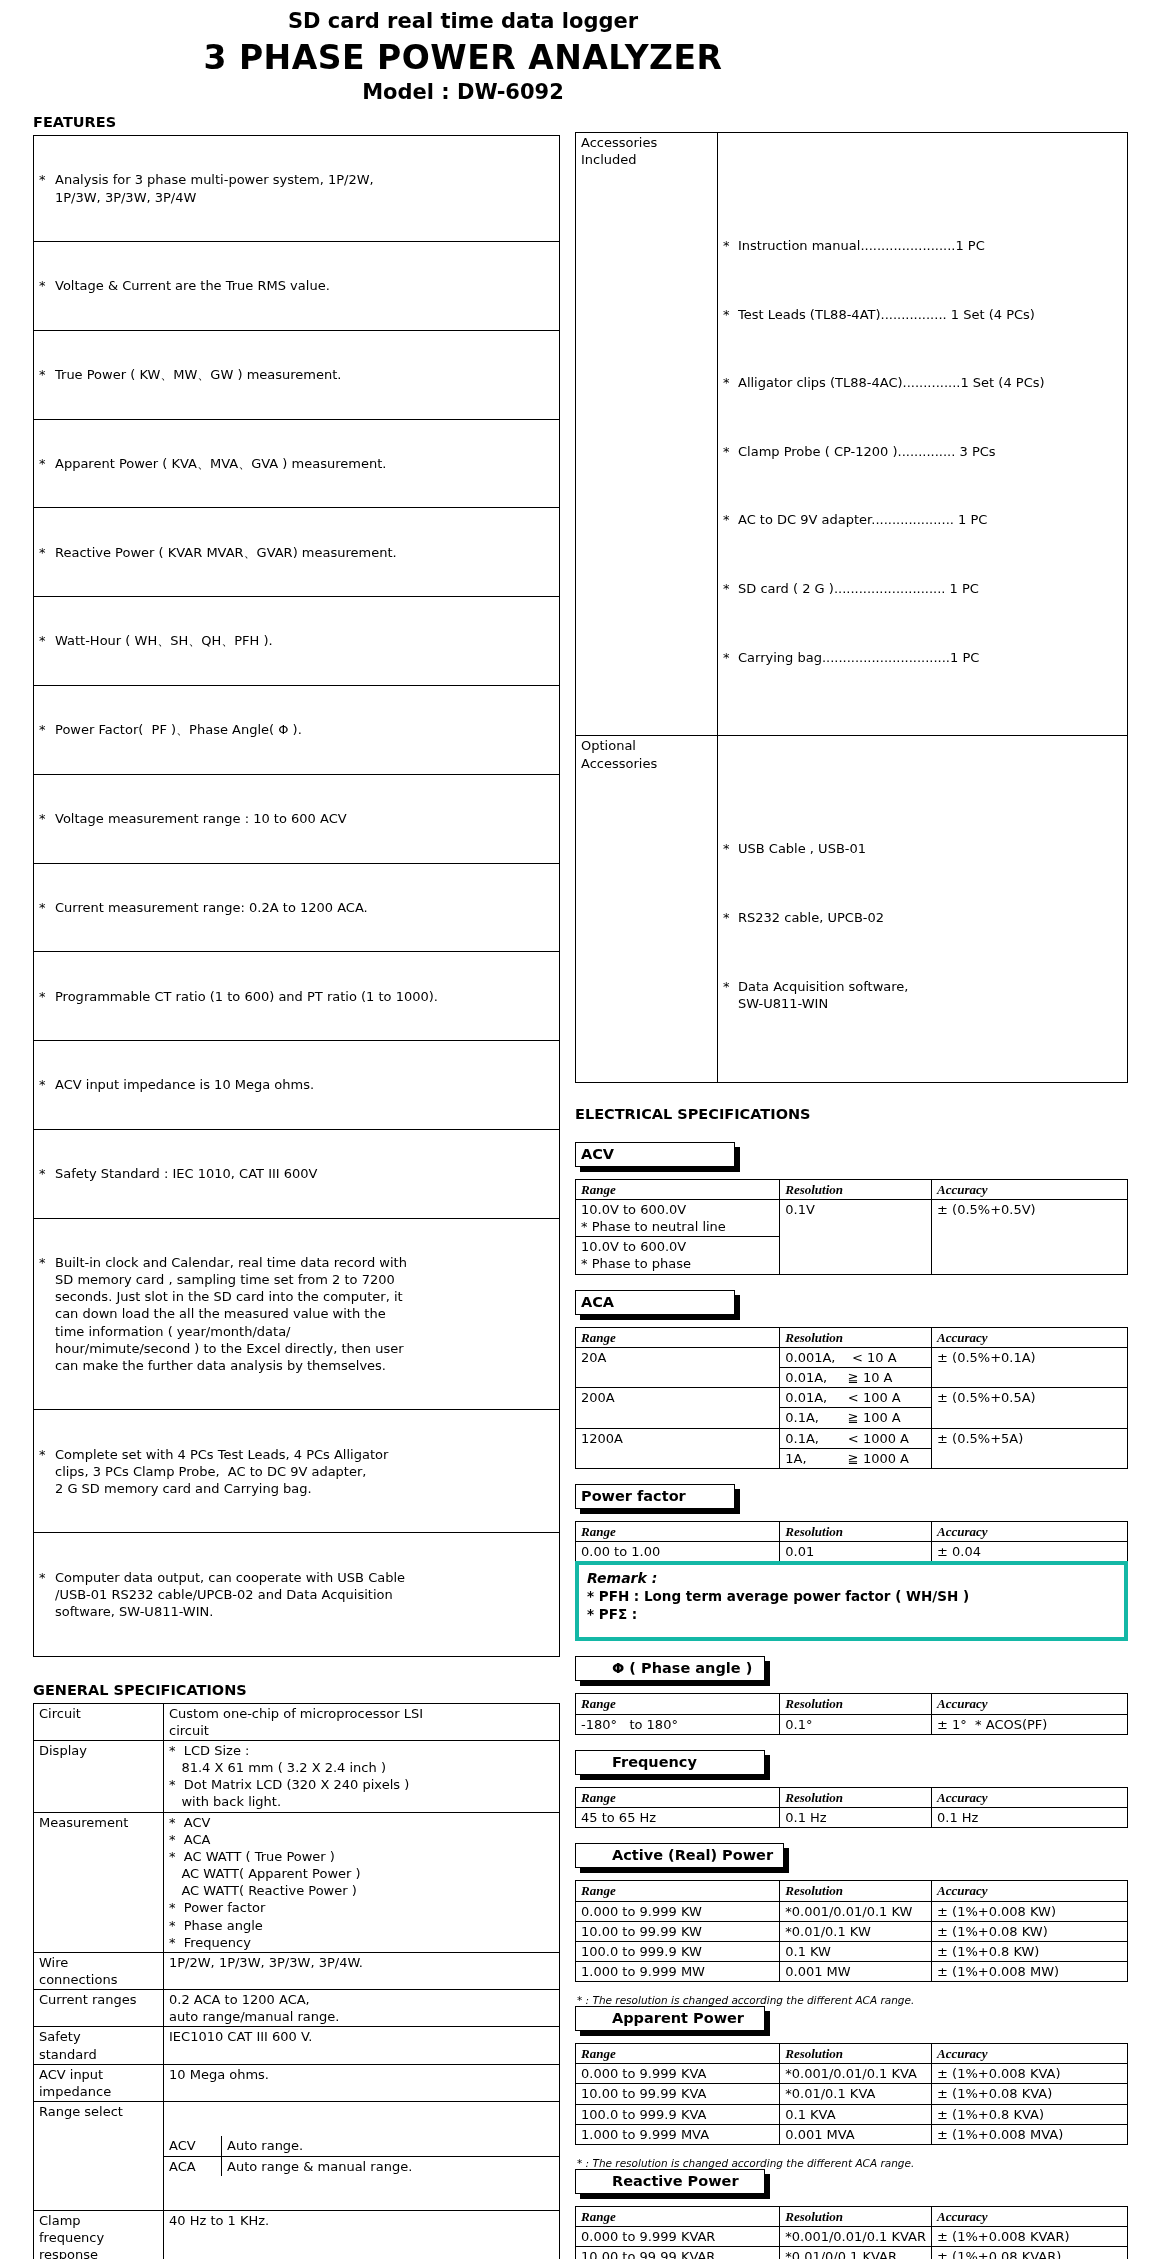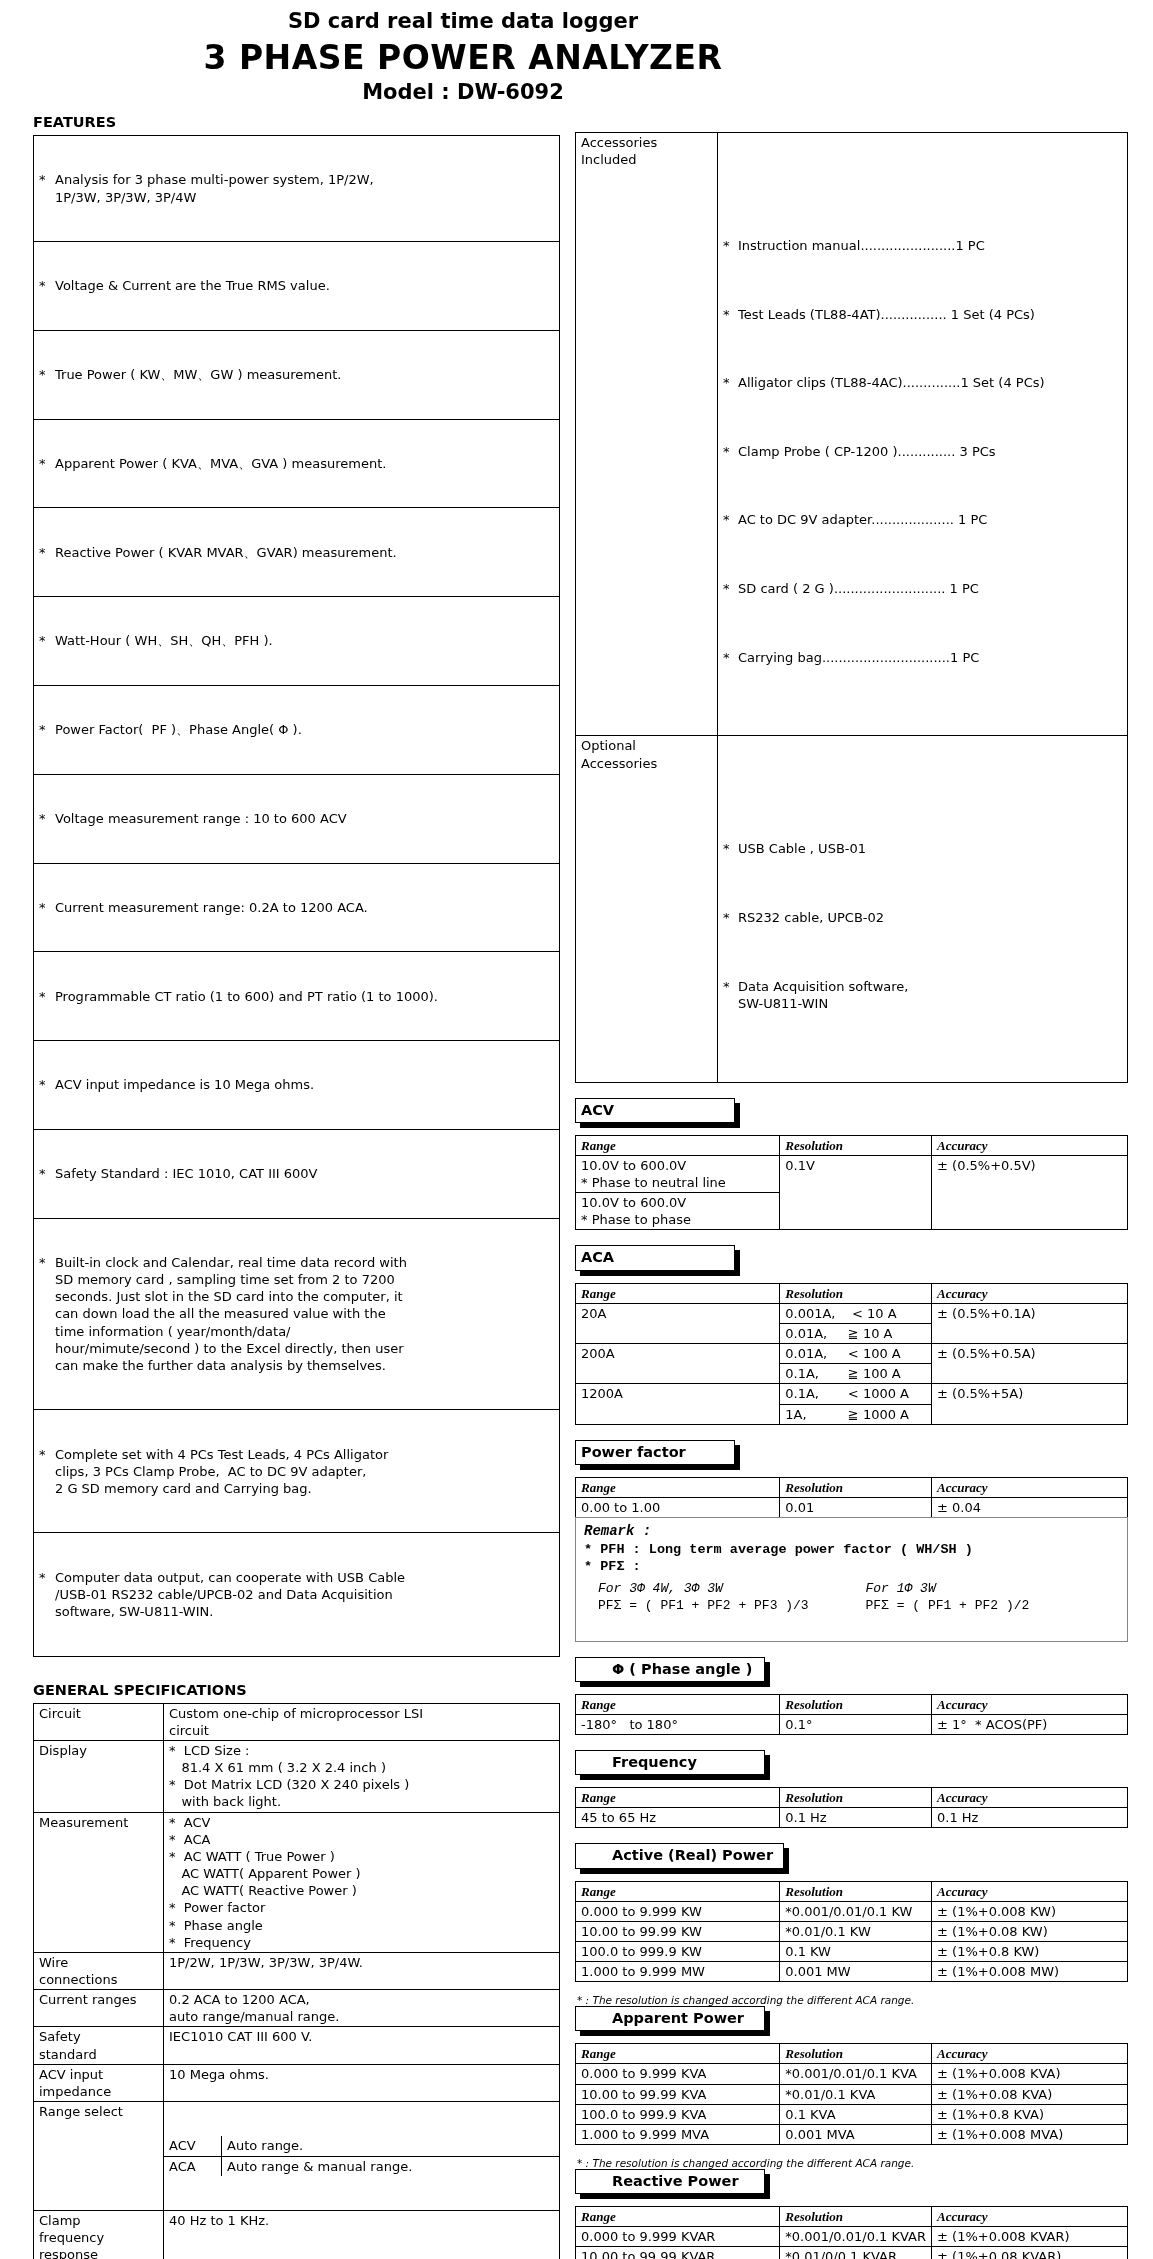--- a/index.html
+++ b/index.html
@@ -49,21 +49,21 @@
 
   
   .rra { width:100%; }
   .rra .c1 { width:37%; }
   .rra .c2 { width:27.5%; }
   .rra .c3 { width:35.5%; }
   .rra tr.h td { font-weight:bold; font-style:italic;font-family:Liberation Serif, serif; }
   .footnote { font-size:10.5px; font-style:italic; margin:12px 0 0 2px; }
 
   
-  .remark { border:1px solid #14b8a6; padding:4px 8px 26px 8px; margin-top:-1px;font-family:Liberation Mono, monospace; }
+  .remark { border:4px solid #14b8a6; padding:4px 8px 14px 8px; margin-top:-1px; }
   .remark .r-title { font-weight:bold; font-style:italic; font-size:14px; }
   .remark .r-line { font-weight:bold; font-size:13.5px; }
   .remark .cols2 { display:flex; margin-top:4px; }
   .remark .cols2 .c { width:50%; }
   .remark .fhead { font-style:italic; padding-left:14px; }
   .remark .fform { padding-left:14px; }
 
   
   .gspec { width:100%; }
   .gspec td.lab { width:130px; }
@@ -379,20 +379,21 @@
                     <span class="bullet">*</span>
                     <div class="txt">Data Acquisition software,
 SW-U811-WIN</div>
                   </div>
                 </div>
             </td>
           </tr>
         </tbody>
       </table>
 
+      <div class="sect-h" style="margin-top:22px;">ELECTRICAL SPECIFICATIONS</div>
 
       <div>
         <div class="secbox">ACV</div>
         <table class="rra">
           <tbody>
             <tr class="h">
               <td class="c1">Range</td>
               <td class="c2">Resolution</td>
               <td class="c3">Accuracy</td>
             </tr>
@@ -468,30 +469,20 @@
                 <td>0.00 to 1.00</td>
                 <td>0.01</td>
                 <td>± 0.04</td>
               </tr>
             </tbody>
         </table>
         <div class="remark">
           <div class="r-title">Remark :</div>
           <div class="r-line">*  PFH : Long term average power factor ( WH/SH )</div>
           <div class="r-line">*  PFΣ :</div>
-          <div class="cols2">
-            <div class="c">
-              <div class="fhead">For 3Φ 4W, 3Φ 3W</div>
-              <div class="fform">PFΣ  = ( PF1 + PF2 + PF3 )/3</div>
-            </div>
-            <div class="c">
-              <div class="fhead">For 1Φ 3W</div>
-              <div class="fform">PFΣ  = ( PF1 + PF2 )/2</div>
-            </div>
-          </div>
         </div>
       </div>
 
       <div>
         <div class="secbox wide">Φ ( Phase angle )</div>
         <table class="rra">
           <tbody>
             <tr class="h">
               <td class="c1">Range</td>
               <td class="c2">Resolution</td>

